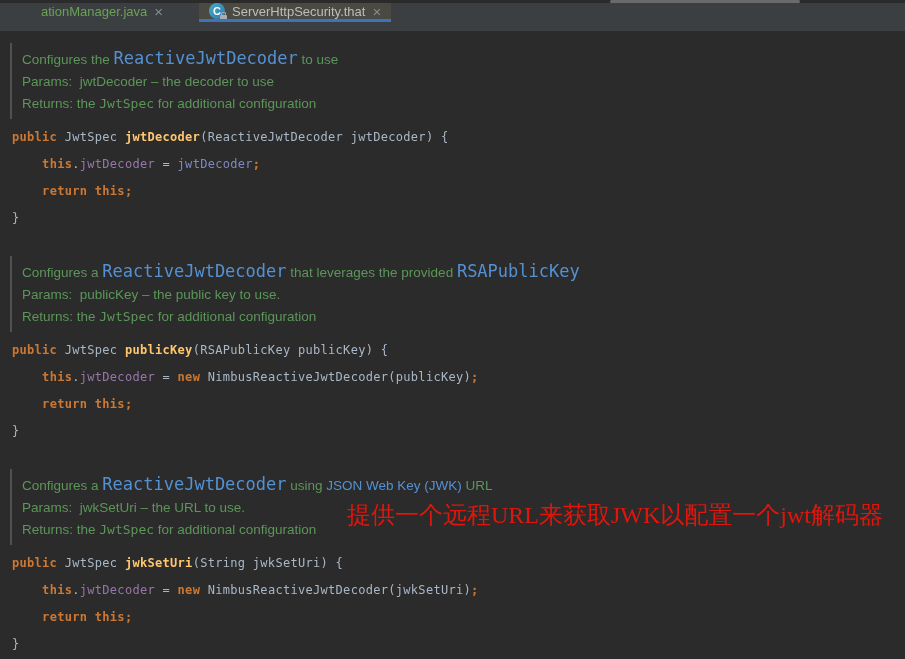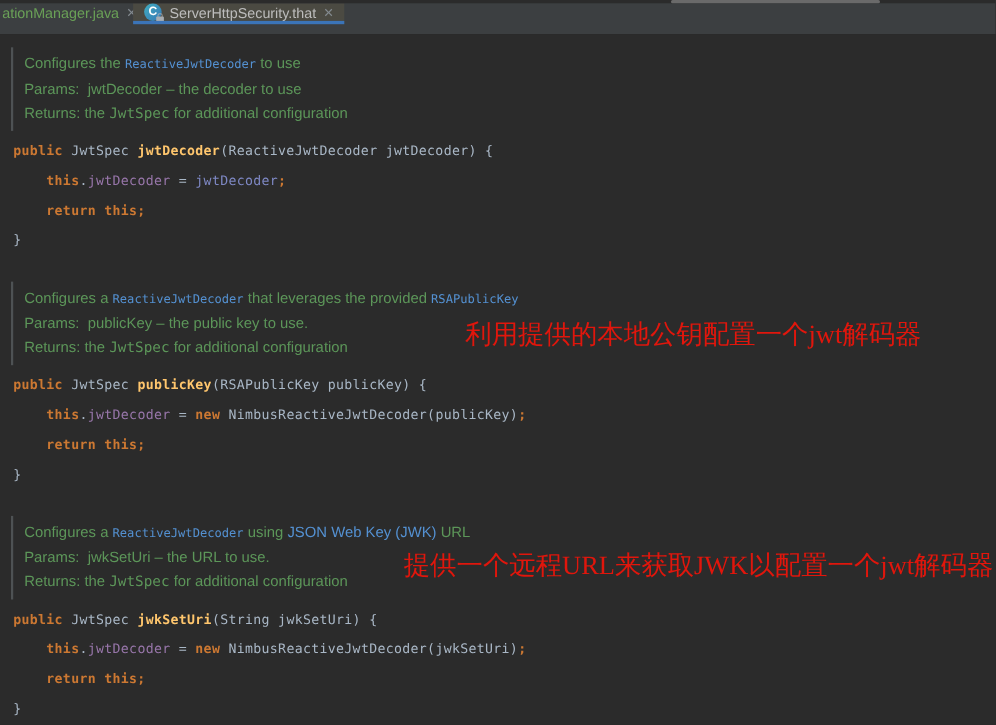--- a/index.html
+++ b/index.html
@@ -11,21 +11,21 @@
     -webkit-font-smoothing:antialiased;
   }
 
   
   .tabbar { position:relative; width:905px; height:31px; background:var(--tabbar_bg,#3c3f41); }
   .topstrip { position:absolute; top:0; left:0; right:0; height:3px; background:var(--top_strip_bg,#2b2b2b); }
   .tabstrip-thumb { position:absolute; top:0; left:610px; width:190px; height:3px;
     background:var(--scroll_thumb,#6a6a6a); border-radius:2px; }
   .tabs { position:absolute; top:3px; left:0; height:28px; display:flex; }
   .tab { position:relative; display:flex; align-items:center; height:16px;
-    padding:0 10px; font-size:13px; color:var(--inactive_tab_label,#6aa157); cursor:default; }
+    padding:0 10px; font-size:13px; color:var(--inactive_tab_label,#6aa157); cursor:default;margin-left:39px; }
   .tab.first { width:121px; padding:0 4px 0 2px; justify-content:space-between; }
   .tab.active { background:var(--active_tab_bg,#4b4a42); color:var(--active_tab_label,#bcbcbc); }
   .tab.active::after { content:""; position:absolute; left:0; right:0; bottom:-3px; height:3px;
     background:var(--active_tab_underline,#3b74b8); }
   .tab .close { color:var(--close_icon,#848b90); font-size:15px; line-height:1; margin-left:7px; }
   .cicon { position:relative; width:16px; height:16px; margin-right:7px; border-radius:50%;
     background:linear-gradient(135deg,#42aec0,#3477b6); color:#fff; font-size:11px; font-weight:bold;
     display:flex; align-items:center; justify-content:center; flex:0 0 auto; }
   .lock { position:absolute; right:-2px; bottom:-2px; width:7px; height:6px;
     background:#a8adb2; border-radius:1px; }
@@ -40,21 +40,21 @@
   .block.doc { left:10px; border-left:2px solid var(--doc_border,#4e5254);
     padding:4px 0 4px 10px; font-size:13.5px; line-height:22px; color:var(--doc_text,#5c9659); }
   .seg.kw     { color:var(--code_keyword,#cc7832); font-weight:bold; }
   .seg.plain  { color:var(--code_plain,#a9b7c6); }
   .seg.method { color:var(--code_method,#ffc66d); font-weight:bold; }
   .seg.field  { color:var(--code_field,#9876aa); }
   .seg.param  { color:var(--code_param,#7e88c4); }
   .seg.doc    { color:var(--doc_text,#5c9659);margin-top:20px; }
   .seg.doccode { font-family:"DejaVu Sans Mono","Liberation Mono",monospace; font-size:13px;
     color:var(--doc_text,#5c9659); }
-  .seg.doclink { font-family:"DejaVu Sans Mono","Liberation Mono",monospace; font-size:11px;
+  .seg.doclink { font-family:"DejaVu Sans Mono","Liberation Mono",monospace; font-size:17px;
     color:var(--doc_link,#5491d2); }
   .seg.doclink_sans { color:var(--doc_link,#5491d2);text-align:center; }
   .annotation { position:absolute; color:var(--annotation_red,#e0160c);
     font-family:"Liberation Serif","DejaVu Serif",serif; font-size:24px; line-height:28px;
     white-space:nowrap; }
 </style>
 </head>
 <body>
 
 <div class="tabbar">
@@ -73,15 +73,14 @@
   <div class="tabstrip-thumb"></div>
 </div>
 
 <div class="editor" id="editor">
     <div class="block doc" style="top: 12px;"><div class="line"><span class="seg doc">Configures the </span><span class="seg doclink">ReactiveJwtDecoder</span><span class="seg doc"> to use</span></div><div class="line"><span class="seg doc">Params:  jwtDecoder – the decoder to use</span></div><div class="line"><span class="seg doc">Returns: the </span><span class="seg doccode">JwtSpec</span><span class="seg doc"> for additional configuration</span></div></div>
     <div class="block code" style="top: 93px;"><div class="line"><span class="seg kw">public</span><span class="seg plain"> JwtSpec </span><span class="seg method">jwtDecoder</span><span class="seg plain">(ReactiveJwtDecoder jwtDecoder) {</span></div><div class="line"><span class="seg plain">    </span><span class="seg kw">this</span><span class="seg plain">.</span><span class="seg field">jwtDecoder</span><span class="seg plain"> = </span><span class="seg param">jwtDecoder</span><span class="seg kw">;</span></div><div class="line"><span class="seg plain">    </span><span class="seg kw">return this;</span></div><div class="line"><span class="seg plain">}</span></div></div>
     <div class="block doc" style="top: 225px;"><div class="line"><span class="seg doc">Configures a </span><span class="seg doclink">ReactiveJwtDecoder</span><span class="seg doc"> that leverages the provided </span><span class="seg doclink">RSAPublicKey</span></div><div class="line"><span class="seg doc">Params:  publicKey – the public key to use.</span></div><div class="line"><span class="seg doc">Returns: the </span><span class="seg doccode">JwtSpec</span><span class="seg doc"> for additional configuration</span></div></div>
     <div class="block code" style="top: 306px;"><div class="line"><span class="seg kw">public</span><span class="seg plain"> JwtSpec </span><span class="seg method">publicKey</span><span class="seg plain">(RSAPublicKey publicKey) {</span></div><div class="line"><span class="seg plain">    </span><span class="seg kw">this</span><span class="seg plain">.</span><span class="seg field">jwtDecoder</span><span class="seg plain"> = </span><span class="seg kw">new</span><span class="seg plain"> NimbusReactiveJwtDecoder(publicKey)</span><span class="seg kw">;</span></div><div class="line"><span class="seg plain">    </span><span class="seg kw">return this;</span></div><div class="line"><span class="seg plain">}</span></div></div>
     <div class="block doc" style="top: 438px;"><div class="line"><span class="seg doc">Configures a </span><span class="seg doclink">ReactiveJwtDecoder</span><span class="seg doc"> using </span><span class="seg doclink_sans">JSON Web Key (JWK)</span><span class="seg doc"> URL</span></div><div class="line"><span class="seg doc">Params:  jwkSetUri – the URL to use.</span></div><div class="line"><span class="seg doc">Returns: the </span><span class="seg doccode">JwtSpec</span><span class="seg doc"> for additional configuration</span></div></div>
     <div class="block code" style="top: 519px;"><div class="line"><span class="seg kw">public</span><span class="seg plain"> JwtSpec </span><span class="seg method">jwkSetUri</span><span class="seg plain">(String jwkSetUri) {</span></div><div class="line"><span class="seg plain">    </span><span class="seg kw">this</span><span class="seg plain">.</span><span class="seg field">jwtDecoder</span><span class="seg plain"> = </span><span class="seg kw">new</span><span class="seg plain"> NimbusReactiveJwtDecoder(jwkSetUri)</span><span class="seg kw">;</span></div><div class="line"><span class="seg plain">    </span><span class="seg kw">return this;</span></div><div class="line"><span class="seg plain">}</span></div></div>
-    <div class="annotation" style="left: 423px; top: 260px;">利用提供的本地公钥配置一个jwt解码器</div>
-    <div class="annotation" style="left: 367px; top: 470px;">提供一个远程URL来获取JWK以配置一个jwt解码器</div>
+    <div class="annotation" style="left: 347px; top: 470px;">提供一个远程URL来获取JWK以配置一个jwt解码器</div>
   </div>
 
 </body></html>

